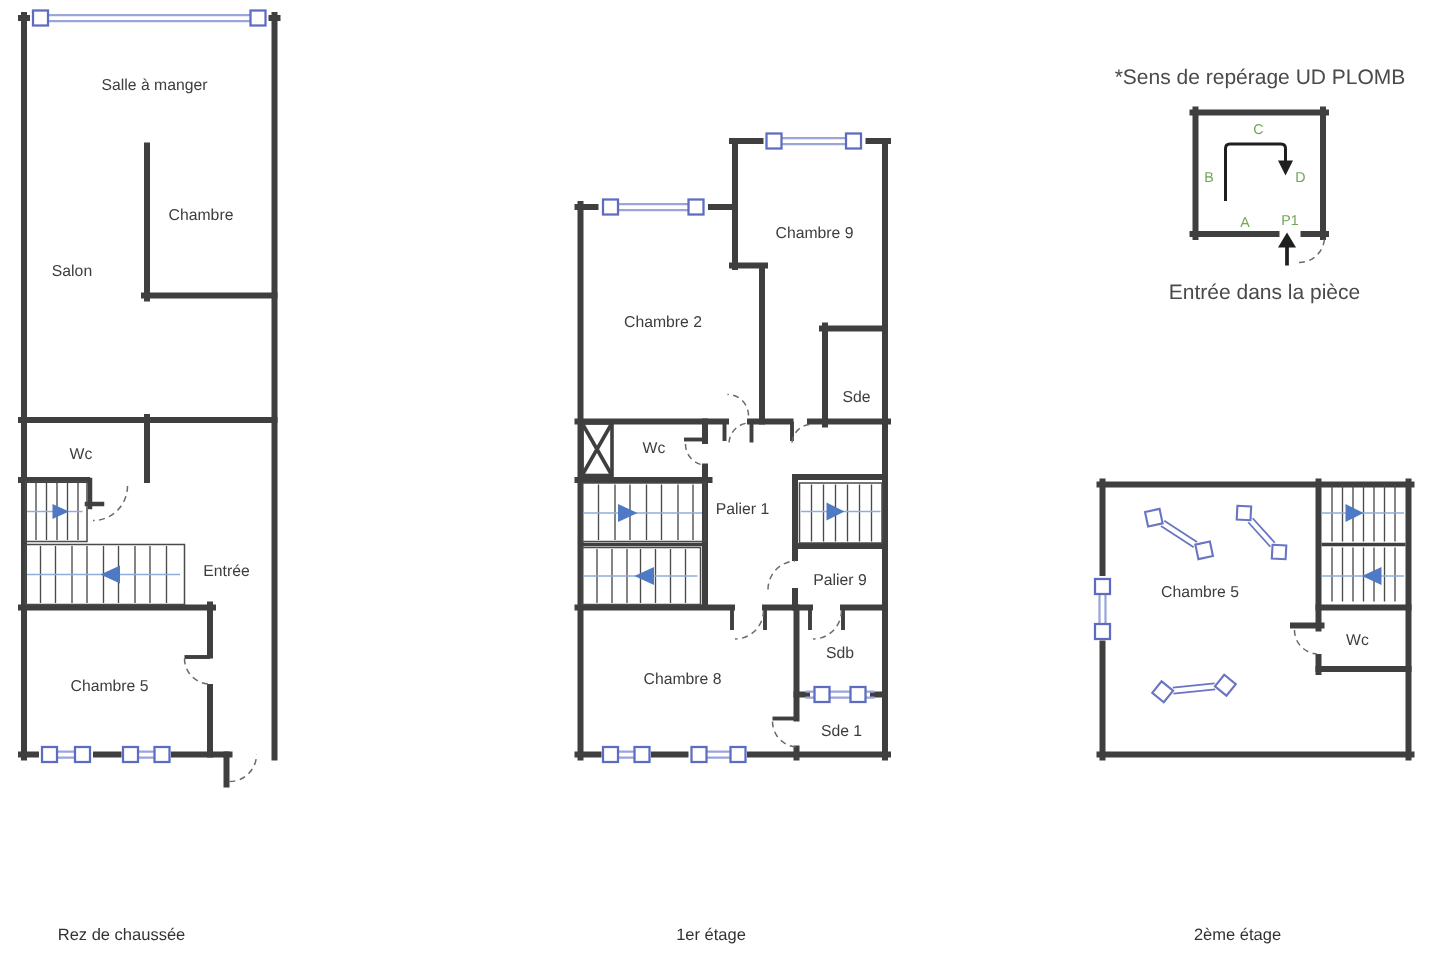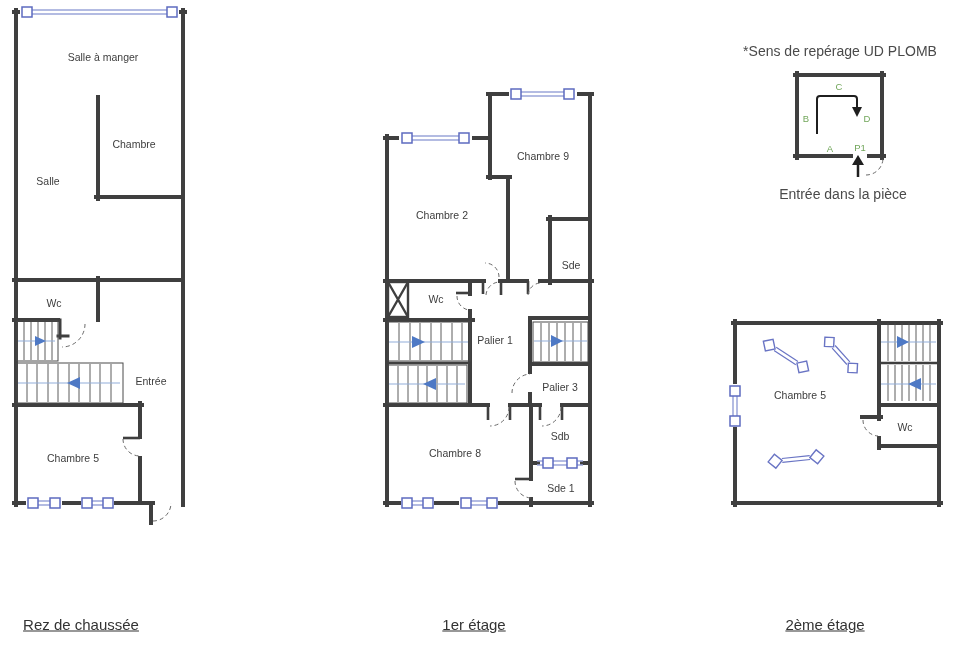--- a/index.html
+++ b/index.html
@@ -17,21 +17,21 @@
   .door{stroke:#6a6a6a;stroke-width:1;fill:none;stroke-dasharray:4 3;}
   .winband{fill:#ffffff;stroke:none;}
   .winline{stroke:#9aa5d9;stroke-width:1.5;}
   .wincap{fill:#ffffff;stroke:#5d6bc0;stroke-width:1.5;}
   .sky{stroke:#6974c4;stroke-width:1.4;fill:#ffffff;}
   .skybar{stroke:#6974c4;stroke-width:1.2;}
   .dirpath{stroke:#1f1f1f;stroke-width:2;fill:none;stroke-linejoin:round;}
   .blk{fill:#1f1f1f;}
   .lbl{position:absolute;transform:translate(-50%,-50%);font-size:10.5px;color:#3d3d3d;
        white-space:nowrap;line-height:1;}
-  .floorlbl{font-size:15px;color:#333;text-decoration:underline;}
+  .floorlbl{font-size:11px;color:#333;}
   .legendlbl{font-size:14px;color:#4a4a4a;}
   .greenlbl{font-size:9.5px;color:#71a65a;}
 </style>
 </head>
 <body>
 
 <div id="canvas">
 
 <svg width="961" height="652" viewBox="0 0 961 652">
 
@@ -255,31 +255,31 @@
     <path class="dirpath" d="M817,134 V99 Q817,96 820,96 H854 Q857,96 857,99 V109"></path>
     <polygon class="blk" points="852,107 862,107 857,117"></polygon>
     <line x1="858" y1="177" x2="858" y2="164" stroke="#1f1f1f" stroke-width="2.5"></line>
     <polygon class="blk" points="852,165 864,165 858,155"></polygon>
     <path class="door" d="M866,175 A17,17 0 0 0 883,158"></path>
   </g>
 </svg>
 
 <div class="lbl" style="left:103px;top:57px">Salle à manger</div>
 <div class="lbl" style="left:134px;top:144px">Chambre</div>
-<div class="lbl" style="left:48px;top:181px">Salle</div>
+<div class="lbl" style="left:48px;top:181px">Salon</div>
 <div class="lbl" style="left:54px;top:303px">Wc</div>
 <div class="lbl" style="left:151px;top:381px">Entrée</div>
 <div class="lbl" style="left:73px;top:458px">Chambre 5</div>
 
 <div class="lbl" style="left:442px;top:215px">Chambre 2</div>
 <div class="lbl" style="left:543px;top:156px">Chambre 9</div>
 <div class="lbl" style="left:571px;top:265px">Sde</div>
 <div class="lbl" style="left:436px;top:299px">Wc</div>
 <div class="lbl" style="left:495px;top:340px">Palier 1</div>
-<div class="lbl" style="left:560px;top:387px">Palier 3</div>
+<div class="lbl" style="left:560px;top:387px">Palier 9</div>
 <div class="lbl" style="left:560px;top:436px">Sdb</div>
 <div class="lbl" style="left:561px;top:488px">Sde 1</div>
 <div class="lbl" style="left:455px;top:453px">Chambre 8</div>
 
 <div class="lbl" style="left:800px;top:395px">Chambre 5</div>
 <div class="lbl" style="left:905px;top:427px">Wc</div>
 
 <div class="lbl floorlbl" style="left:81px;top:624px">Rez de chaussée</div>
 <div class="lbl floorlbl" style="left:474px;top:624px">1er étage</div>
 <div class="lbl floorlbl" style="left:825px;top:624px">2ème étage</div>

